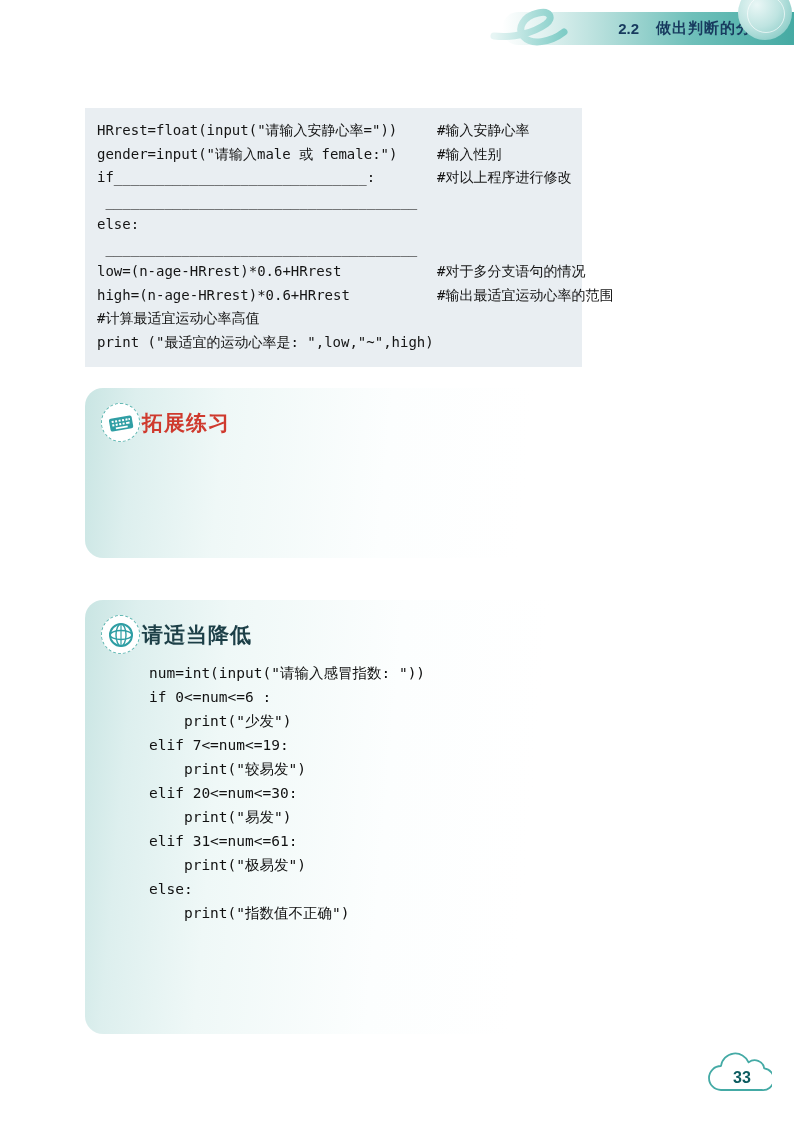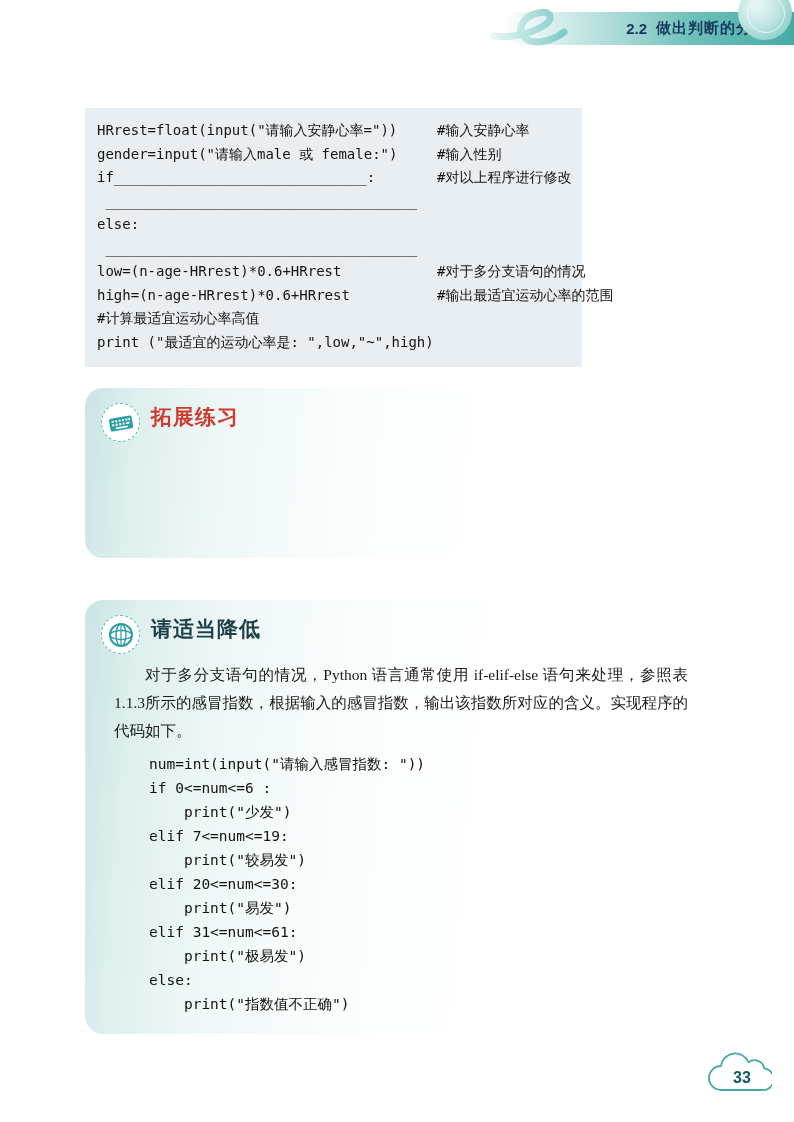--- a/index.html
+++ b/index.html
@@ -9,21 +9,21 @@
 
   
   .swoosh { position:absolute; left:488px; top:2px; width:84px; height:48px; z-index:2; }
   .header-band {
     position:absolute; top:12px; left:502px; width:292px; height:33px;
     border-radius:17px 0 0 17px;
     background:linear-gradient(90deg, rgba(233,246,245,0) 0%, #bfe3e0 30%, #6fc0ba 65%, #45aaa3 100%);
     display:flex; align-items:center; justify-content:flex-end;
     padding-right:26px; z-index:1;
   }
-  .sec-num { font-size:15px; font-weight:bold; color:#173a5e; margin-right:9px; }
+  .sec-num { font-size:15px; font-weight:bold; color:#173a5e; margin-right:17px; }
   .sec-title { font-size:15px; font-weight:bold; color:#173a5e; letter-spacing:1px; }
   .corner-globe {
     position:absolute; top:-14px; right:2px; width:54px; height:54px; border-radius:50%;
     background:radial-gradient(circle at 35% 35%, #eaf7f6 0%, #bfe4e1 45%, #6fc0ba 100%);
     z-index:3;
   }
   .corner-globe:after {
     content:""; position:absolute; left:9px; top:9px; width:36px; height:36px; border-radius:50%;
     border:1.5px solid rgba(255,255,255,0.65);
   }
@@ -38,21 +38,21 @@
   .code-text { display:inline-block; min-width:340px; white-space:pre; }
   .code-comment { white-space:pre; }
 
   
   .panel {
     position:absolute; left:85px; width:627px; border-radius:18px;
     background:linear-gradient(95deg, #c9e5e3 0%, #ddefee 8%, #eff8f7 22%, #fcfefe 48%, #ffffff 70%);
   }
   .panel-ex { top:388px; height:170px; }
   .panel-kn { top:600px; height:434px; }
-  .panel-head { display:flex; align-items:flex-start; gap:11px; padding:15px 0 0 16px; }
+  .panel-head { display:flex; align-items:center; gap:2px; padding:15px 0 0 16px; }
   .badge {
     width:39px; height:39px; border:1.6px dashed #5fb7b2; border-radius:50%;
     display:flex; align-items:center; justify-content:center; background:#ffffff; flex:0 0 auto;
   }
   .panel-title { font-size:21px; font-weight:bold; letter-spacing:1px; }
   .title-ex { color:#cf3a2e; }
   .title-kn { color:#1c3f47; }
   .panel-body {
     font-family:"Liberation Serif","DejaVu Serif",serif; font-size:15.5px; line-height:28px;
     color:#1b1b1b; text-align:justify; text-indent:2em; padding:7px 24px 0 29px;
@@ -137,21 +137,20 @@
       <span class="badge">
         <svg width="26" height="26" viewBox="0 0 26 26">
           <circle cx="13" cy="13" r="11" fill="none" stroke="#2f9ea4" stroke-width="2"></circle>
           <ellipse cx="13" cy="13" rx="5" ry="11" fill="none" stroke="#2f9ea4" stroke-width="1.4"></ellipse>
           <ellipse cx="13" cy="13" rx="11" ry="4.5" fill="none" stroke="#2f9ea4" stroke-width="1.4"></ellipse>
           <line x1="13" y1="2" x2="13" y2="24" stroke="#2f9ea4" stroke-width="1.2"></line>
         </svg>
       </span>
       <h2 class="panel-title title-kn">请适当降低</h2>
     </div>
-    <p class="panel-body">对于多分支语句的情况，Python 语言通常使用 if-elif-else 语句来处理，参照表1.1.3所示的感冒指数，根据输入的感冒指数，输出该指数所对应的含义。实现程序的代码如下。</p>
     <pre class="kn-code">num=int(input("请输入感冒指数: "))
 if 0&lt;=num&lt;=6 :
     print("少发")
 elif 7&lt;=num&lt;=19:
     print("较易发")
 elif 20&lt;=num&lt;=30:
     print("易发")
 elif 31&lt;=num&lt;=61:
     print("极易发")
 else:

